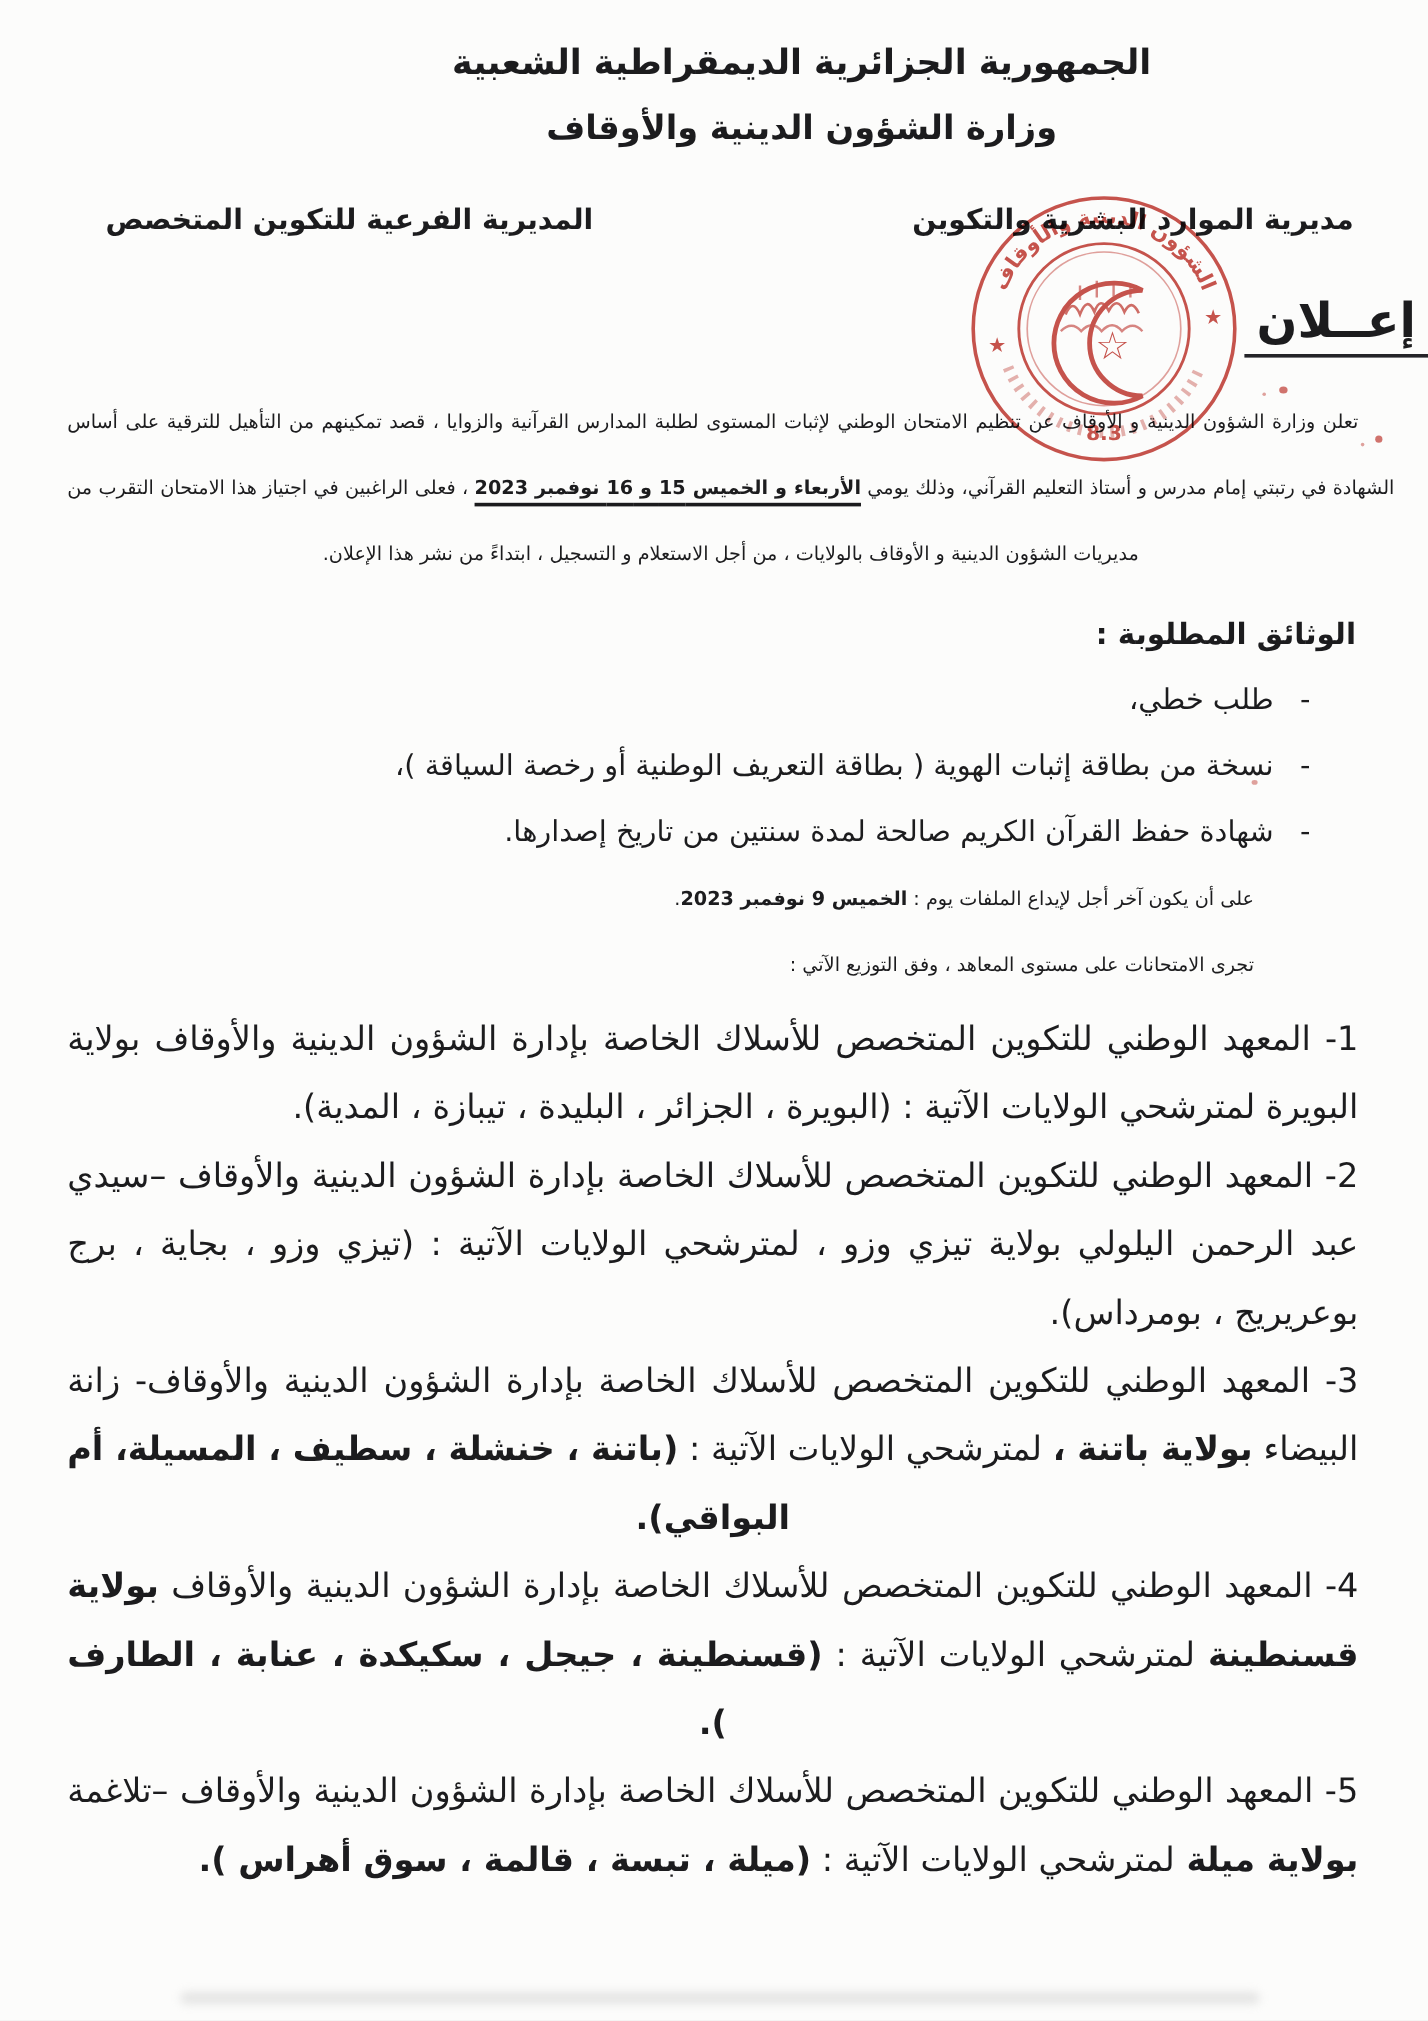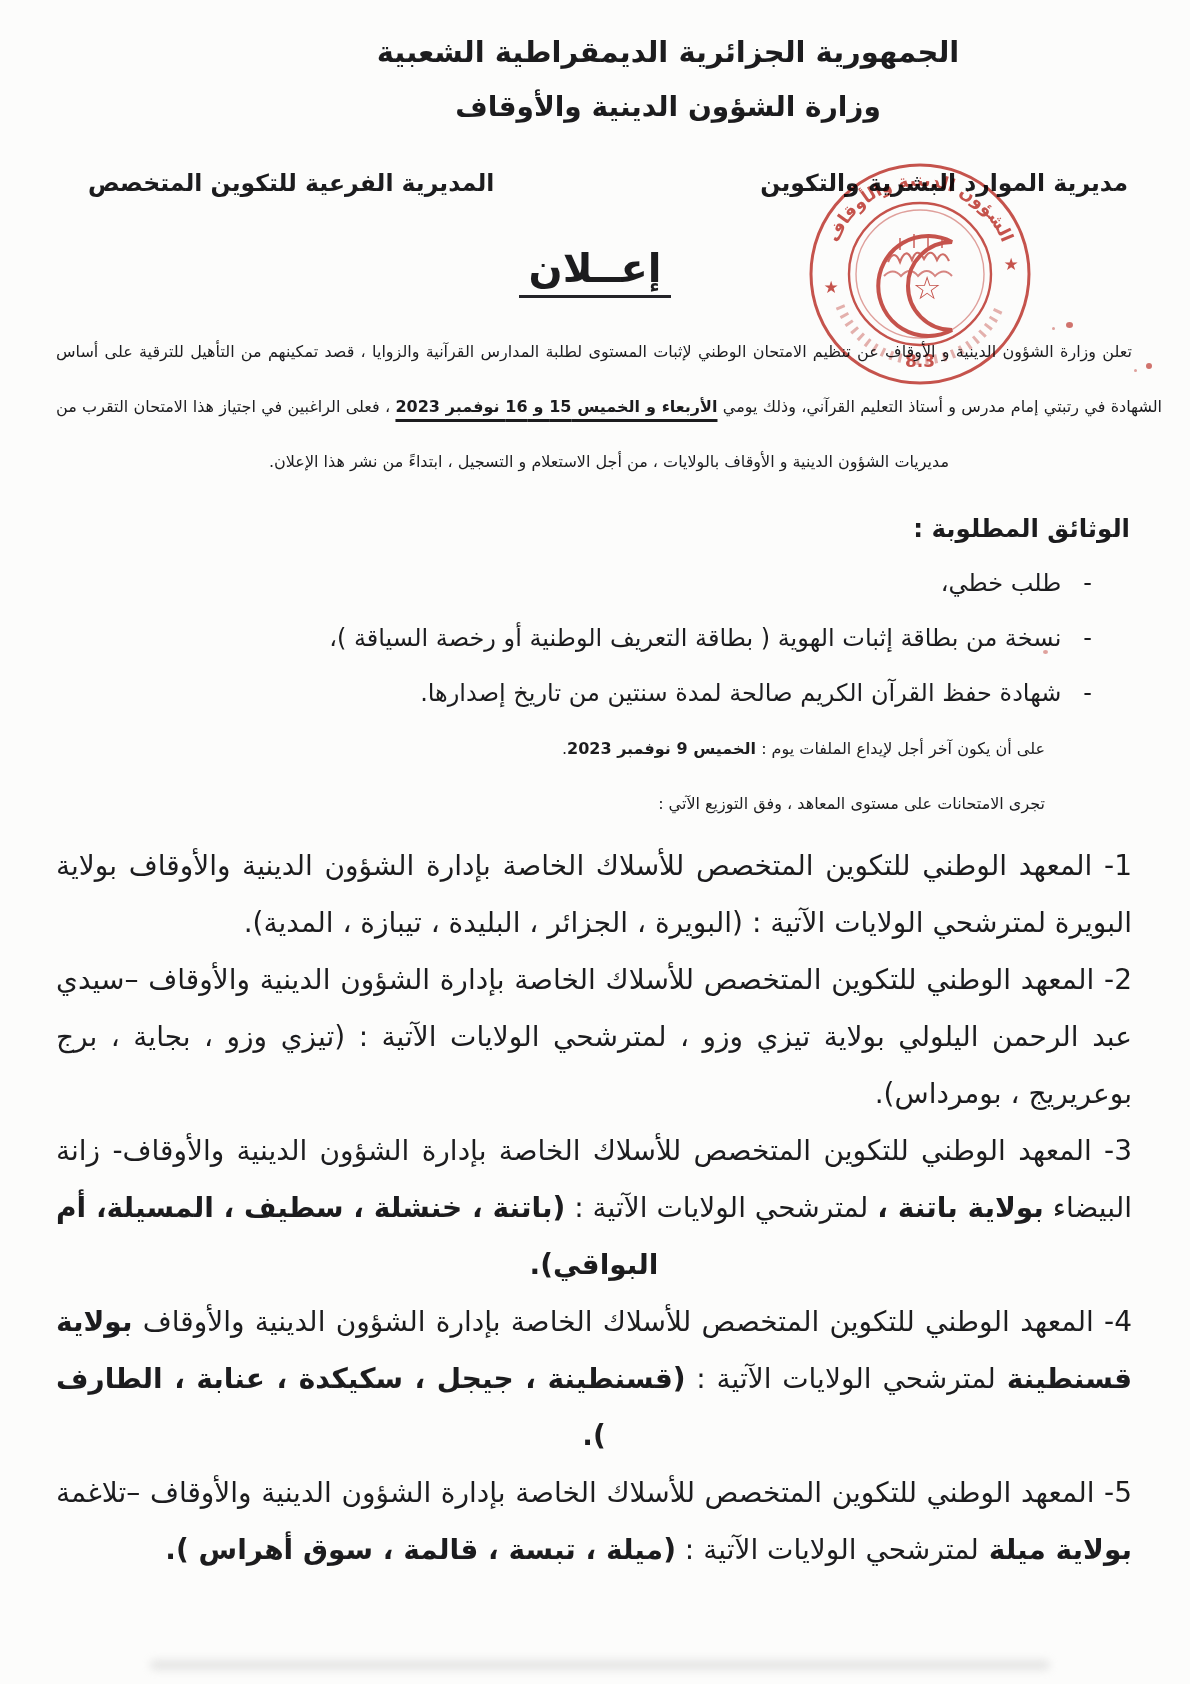--- a/index.html
+++ b/index.html
@@ -26,21 +26,21 @@
     margin-top:48px;padding:0 62px 0 88px;
     font-size:23.5px;font-weight:700;
   }
   
   .stamp{
     position:absolute;left:804px;top:158px;width:232px;height:232px;
     mix-blend-mode:multiply;opacity:.92;pointer-events:none;
   }
   .speck{position:absolute;border-radius:50%;background:#c2453e;opacity:.75;}
   
-  .title-wrap{margin-top:48px;text-align:center;}
+  .title-wrap{margin-top:48px;}
   .title-wrap .title{
     display:inline-block;font-size:40px;font-weight:700;
     border-bottom:3.5px solid #242428;padding:0 10px 4px 10px;letter-spacing:1px;
   }
   
   p{margin:0;}
   .intro{
     margin:26px 28px 0 56px;
     font-size:16px;line-height:55px;
     text-align:justify;text-align-last:center;

